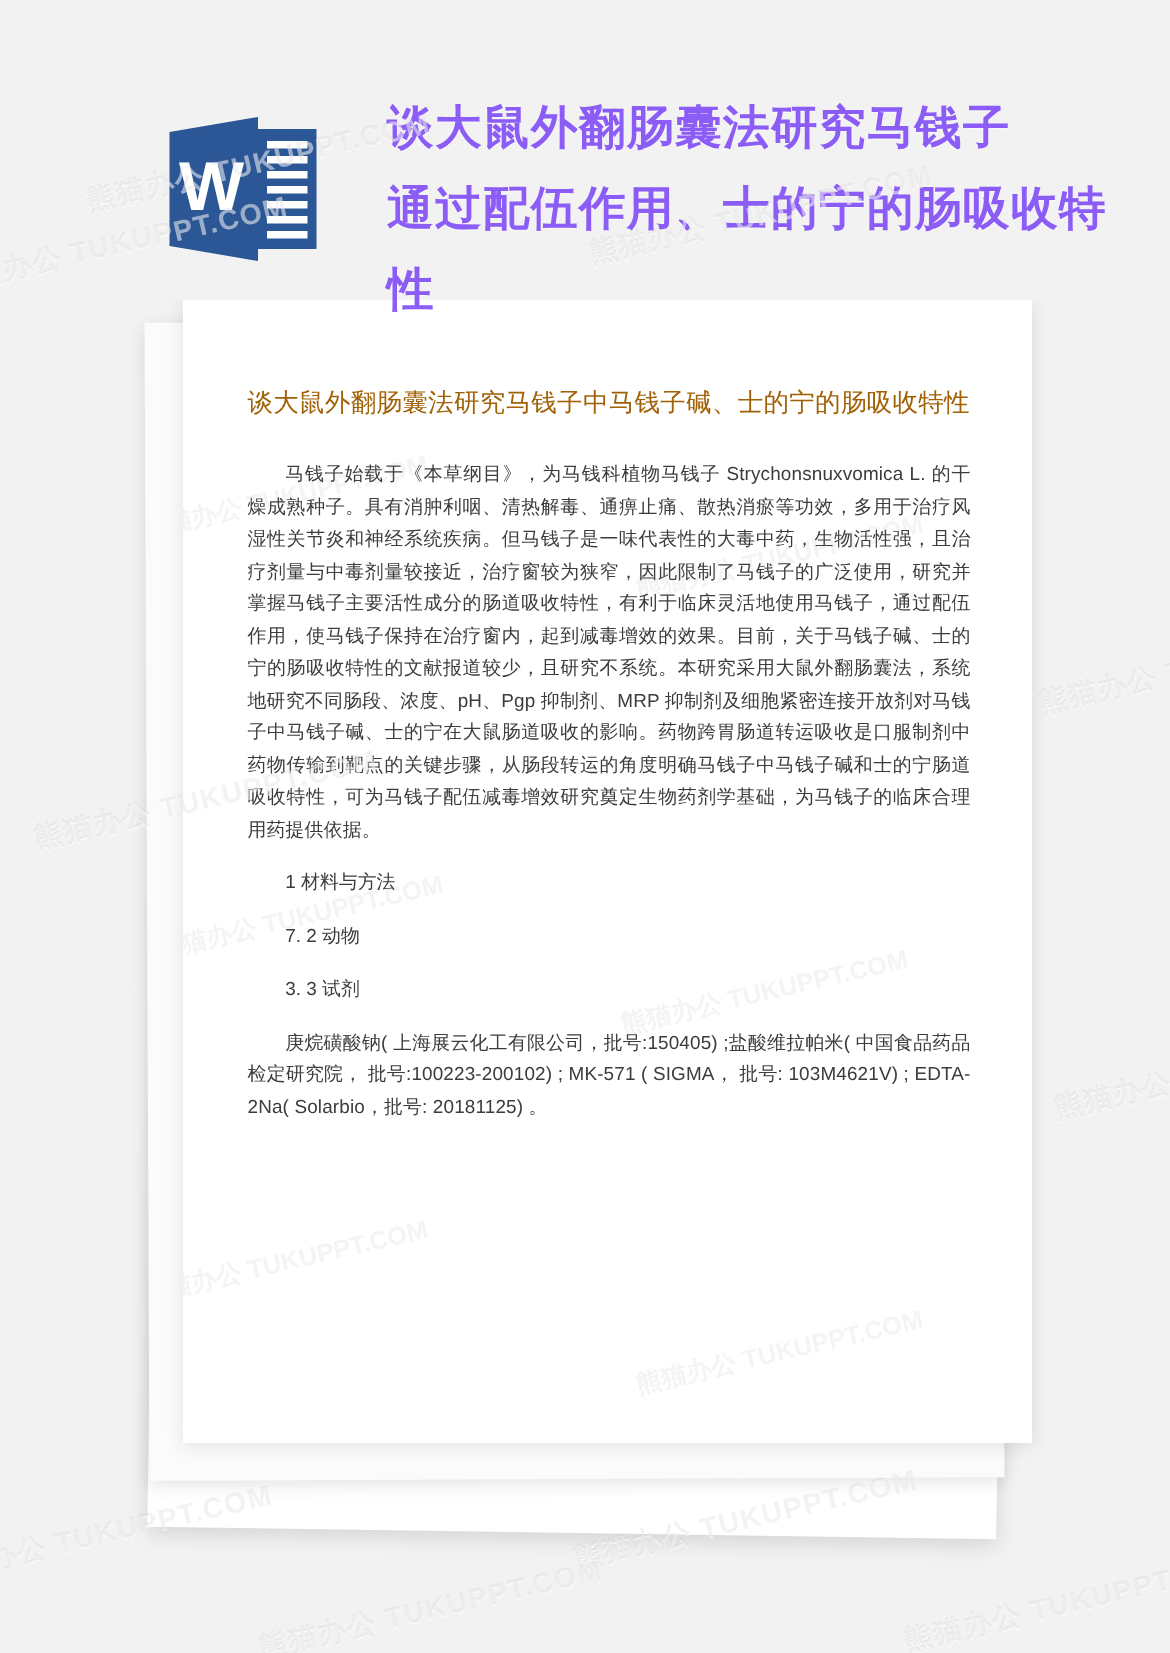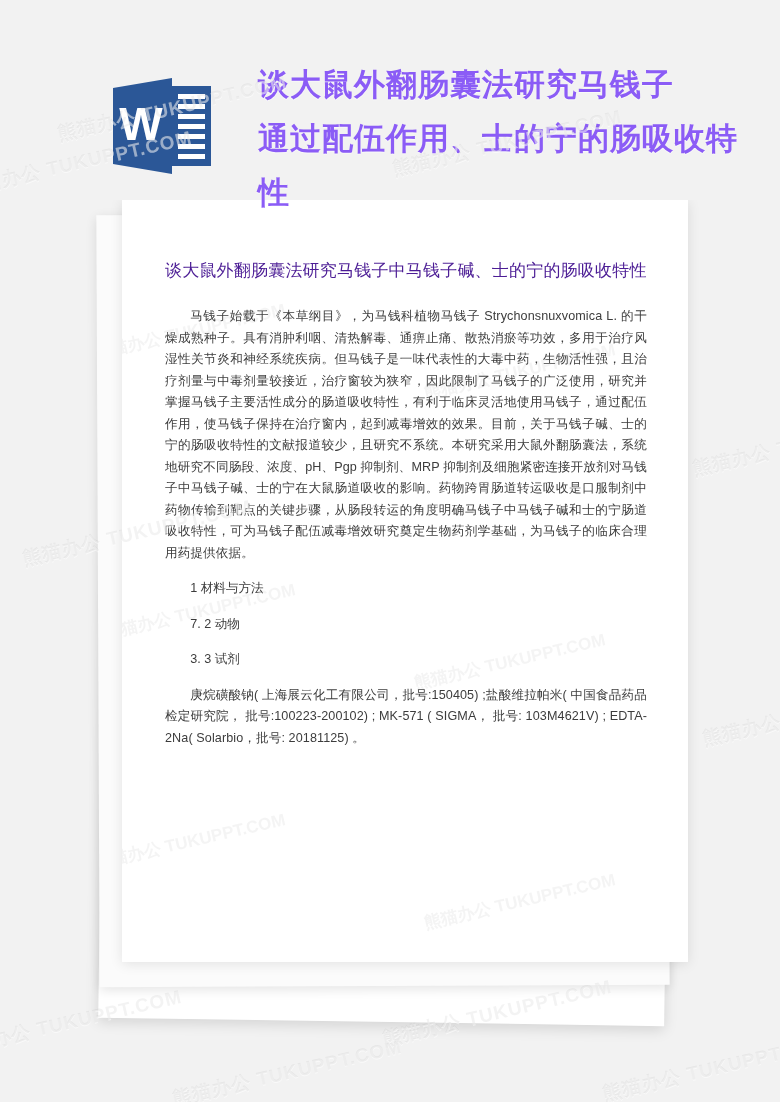--- a/index.html
+++ b/index.html
@@ -114,25 +114,25 @@
 
   .doc-body {
     position: absolute;
     left: 43px;
     top: 58px;
     width: 482px;
     color: #333333;
   }
 
   .doc-title {
-    font-family: Liberation Sans, sans-serif;
+    font-family: Liberation Mono, monospace;
     font-size: 17px;
     font-weight: 400;
     line-height: 26px;
-    color: #4c1d95;
+    color: #a16207;
     margin: 0 0 22px 0;
     letter-spacing: 0.2px;
   }
 
   .para {
     font-family: Liberation Sans, sans-serif;
     font-size: 12.6px;
     line-height: 21.5px;
     color: #3c3c3c;
     margin: 0 0 14px 0;

